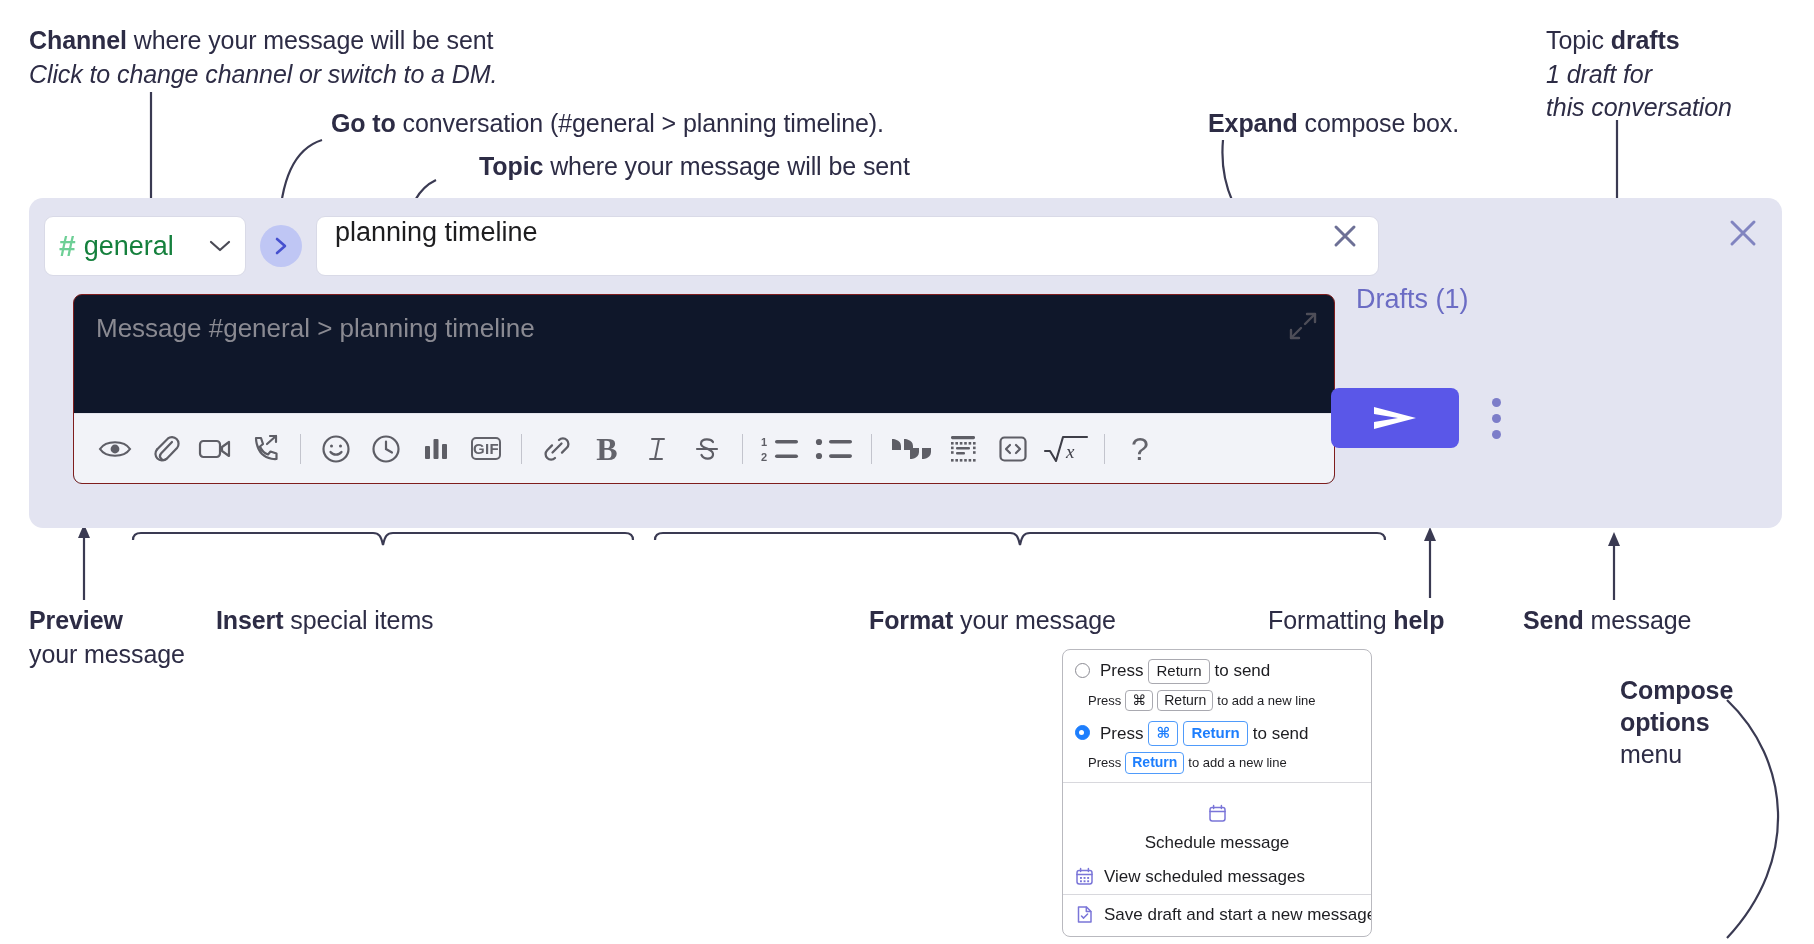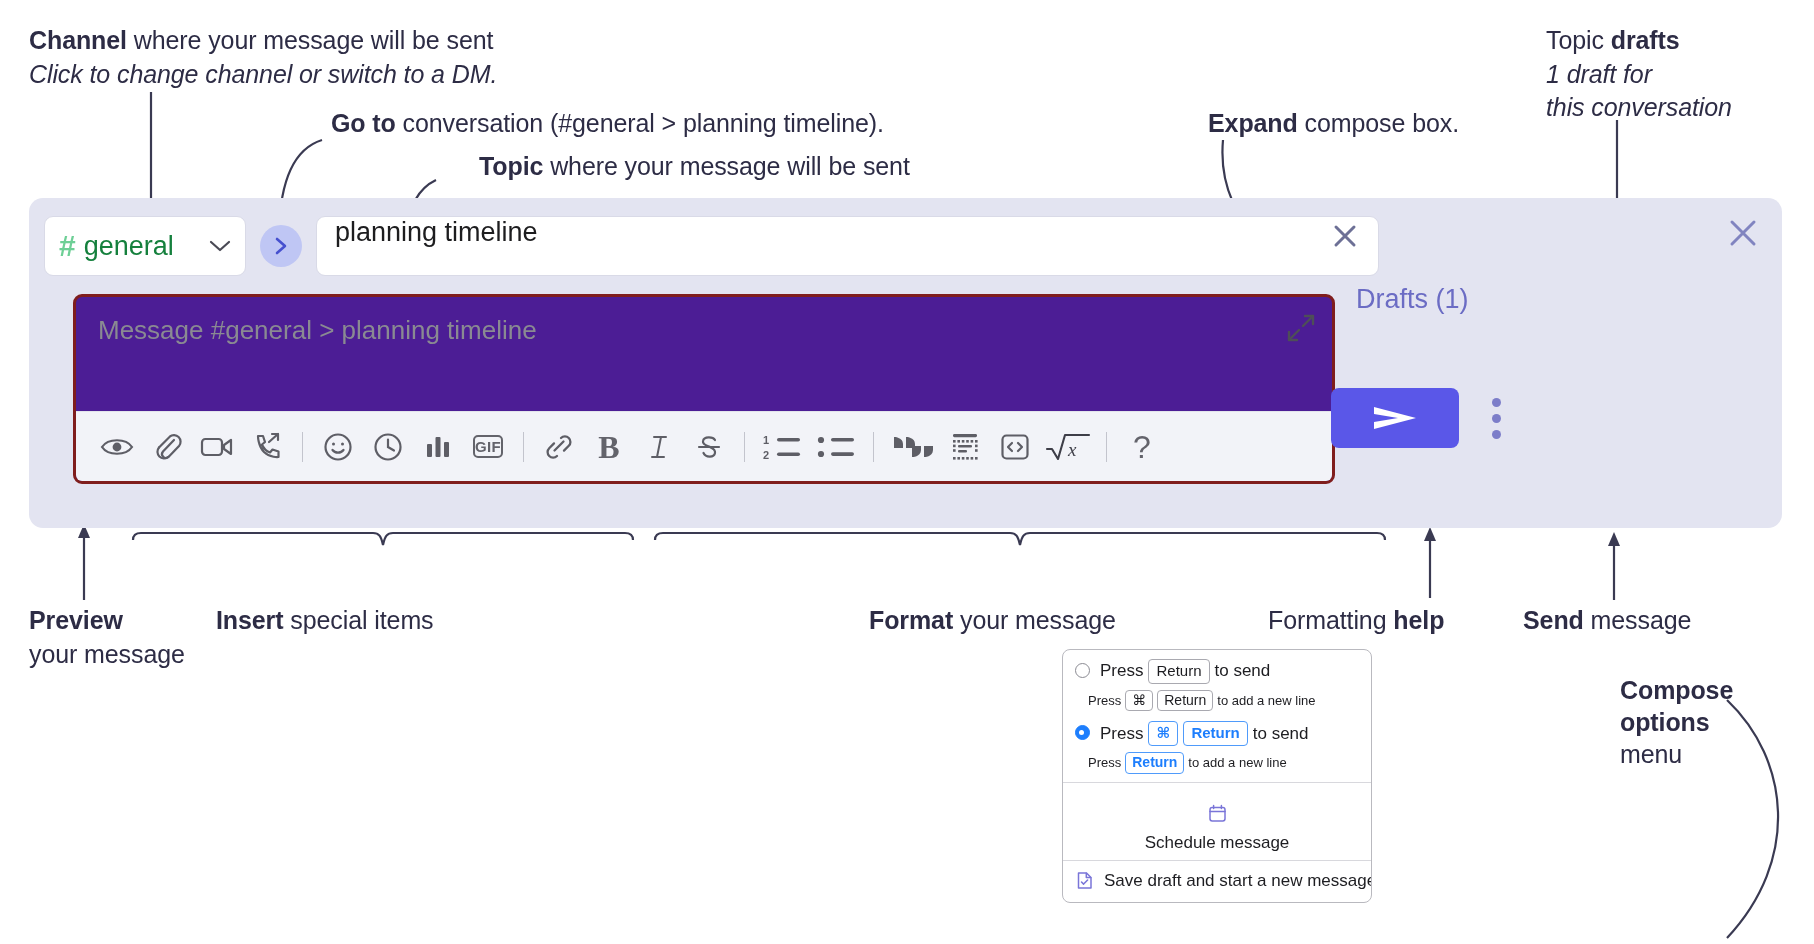--- a/index.html
+++ b/index.html
@@ -77,22 +77,22 @@
     box-sizing:border-box;
     padding:0 14px 0 18px;
   }
   #topic-value{font-size:27px;color:#1d1d1f;flex:1;outline:none;}
   #topic-clear{cursor:pointer;display:flex;align-items:center;padding:4px;}
 
   
   #message-box{
     position:absolute;left:44px;top:96px;
     width:1262px;height:190px;
-    background:#4c1d95;
-    border:3px solid #7f1d1d;
+    background:#0f172a;
+    border:1px solid #7f1d1d;
     border-radius:9px;
     box-sizing:border-box;
     overflow:hidden;
   }
   #message-placeholder{
     position:absolute;left:22px;top:18px;
     font-size:26px;color:#8a8a92;
   }
   #expand-btn{
     position:absolute;right:16px;top:16px;
@@ -542,20 +542,38 @@
     <span class="mi-icon">
       <svg width="19" height="19" viewBox="0 0 19 19" stroke="#7a75d8" stroke-width="1.5" fill="none" stroke-linecap="round">
           <rect x="2" y="3.5" width="15" height="13.5" rx="2.2"></rect>
           <path d="M2 7.6 L17 7.6"></path>
           <path d="M5.6 1.6 L5.6 4.6 M13.4 1.6 L13.4 4.6"></path>
         </svg>
     </span>
     <span>Schedule message</span>
   </div>
 
+  <div class="menu-item">
+    <span class="mi-icon">
+      <svg width="19" height="19" viewBox="0 0 19 19" stroke="#7a75d8" stroke-width="1.5" fill="none" stroke-linecap="round">
+          <rect x="2" y="3.5" width="15" height="13.5" rx="2.2"></rect>
+          <path d="M2 7.6 L17 7.6"></path>
+          <path d="M5.6 1.6 L5.6 4.6 M13.4 1.6 L13.4 4.6"></path>
+          <g fill="#7a75d8" stroke="none">
+            <rect x="5" y="10" width="1.9" height="1.9"></rect>
+            <rect x="8.6" y="10" width="1.9" height="1.9"></rect>
+            <rect x="12.2" y="10" width="1.9" height="1.9"></rect>
+            <rect x="5" y="13.3" width="1.9" height="1.9"></rect>
+            <rect x="8.6" y="13.3" width="1.9" height="1.9"></rect>
+            <rect x="12.2" y="13.3" width="1.9" height="1.9"></rect>
+          </g>
+        </svg>
+    </span>
+    <span>View scheduled messages</span>
+  </div>
 
   <div class="menu-div"></div>
 
   <div class="menu-item" style="padding-top:10px;padding-bottom:11px;">
     <span class="mi-icon">
       <svg width="19" height="19" viewBox="0 0 19 19" stroke="#7a75d8" stroke-width="1.5" fill="none" stroke-linecap="round" stroke-linejoin="round">
           <path d="M3.5 2 L11.5 2 L16 6.5 L16 17 L3.5 17 Z"></path>
           <path d="M11.3 2.2 L11.3 6.6 L15.7 6.6"></path>
           <path d="M6.5 11 L8.6 13.1 L12.6 9"></path>
         </svg>

